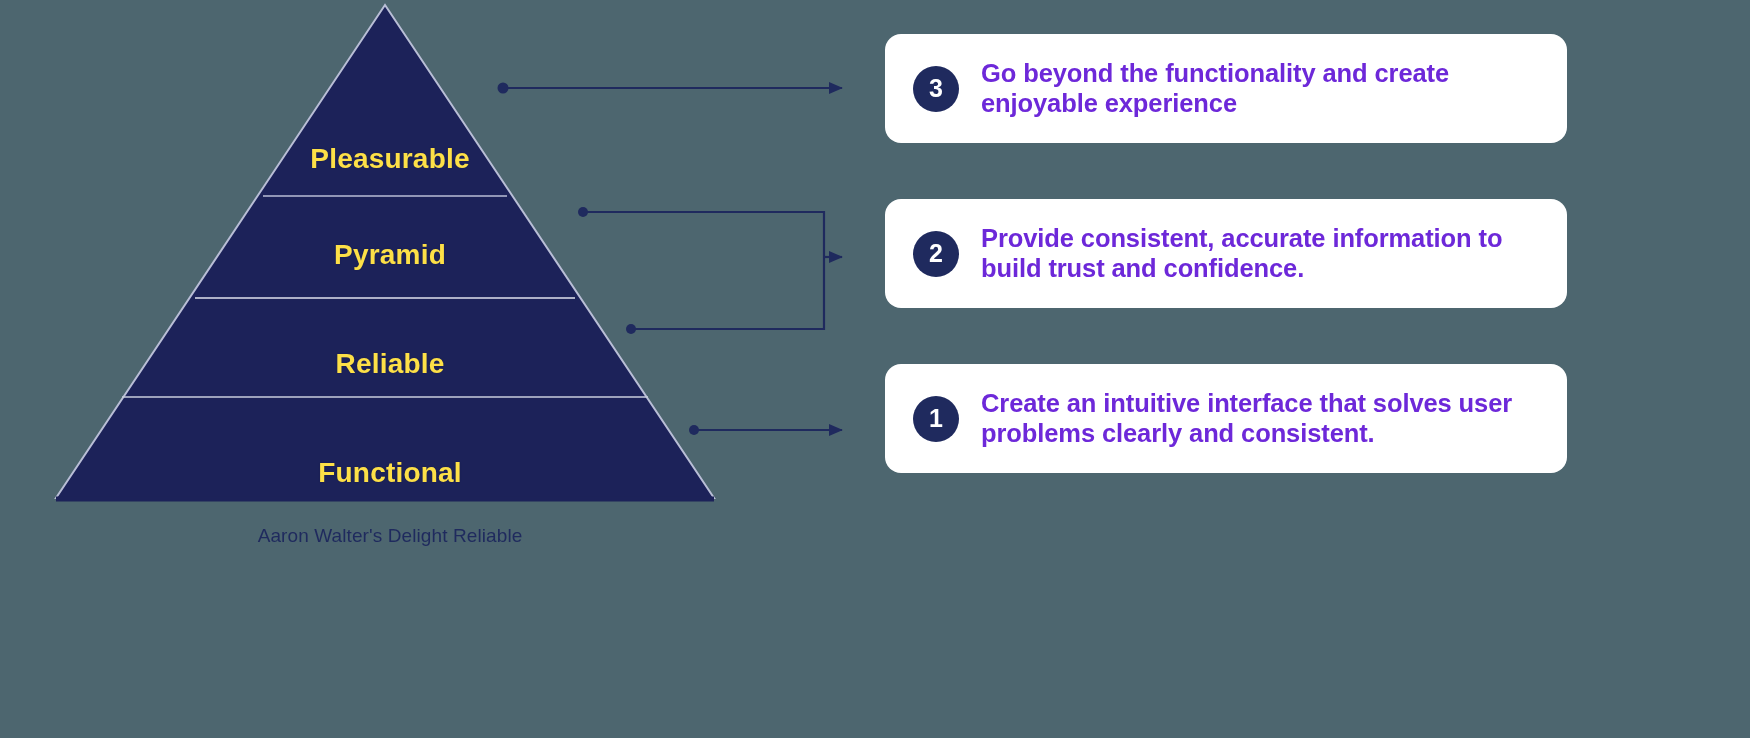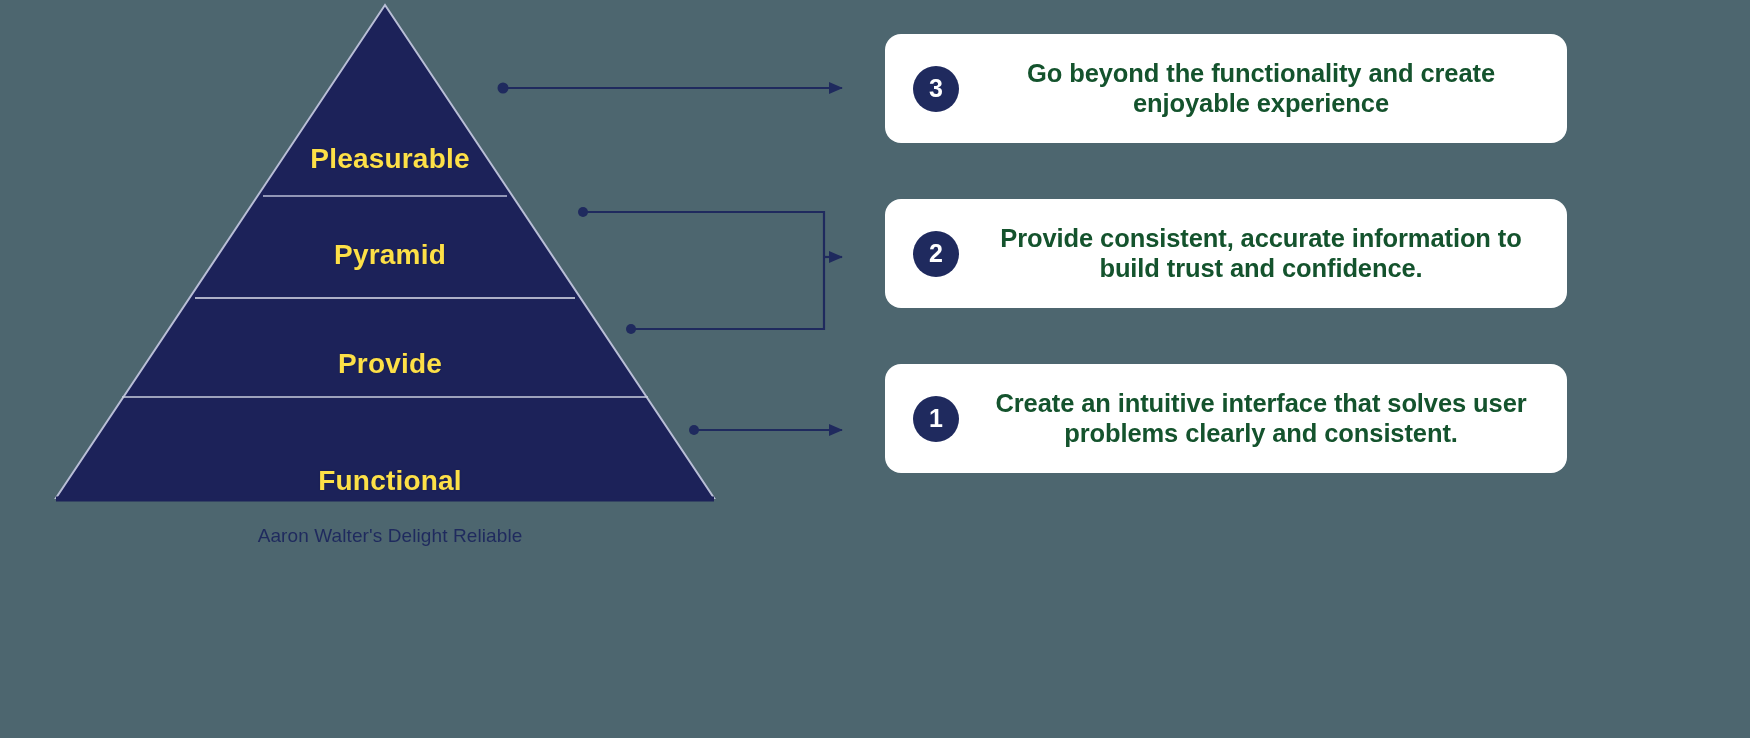--- a/index.html
+++ b/index.html
@@ -44,21 +44,21 @@
     letter-spacing: 0.2px;
     text-align: center;
     width: 100%;
     left: 0;
     white-space: nowrap;
     text-shadow: 0 0 2px rgba(0,0,0,0.15);
   }
   #tier-pleasurable { top: 143px; }
   #tier-usable      { top: 239px; }
   #tier-reliable    { top: 348px; }
-  #tier-functional  { top: 457px; margin-top: 8px; }
+  #tier-functional  { top: 457px; }
 
   #pyramid-caption {
     position: absolute;
     top: 525px;
     left: 0;
     width: 780px;
     text-align: center;
     color: #1f2a5e;
     font-size: 19px;
     font-weight: 500;
@@ -97,26 +97,25 @@
     background: #1f2a5e;
     color: #ffffff;
     font-size: 25px;
     font-weight: bold;
     display: flex;
     align-items: center;
     justify-content: center;
     margin-right: 22px;
   }
   .card-text {
-    color: #14532d;
+    color: #6d28d9;
     font-size: 25.5px;
     font-weight: bold;
     line-height: 1.16;
     letter-spacing: -0.1px;
-    text-align: center;
   }
 </style>
 </head>
 <body>
 
 <div id="stage">
 
   <div id="pyramid-group">
     <svg id="pyramid-svg" width="780" height="620" viewBox="0 0 780 620">
 
@@ -124,21 +123,21 @@
 
       <line x1="56" y1="499" x2="714" y2="499" stroke="#1c2259" stroke-width="5"></line>
 
       <line x1="263" y1="196" x2="507" y2="196" stroke="#b9bed6" stroke-width="1.6"></line>
       <line x1="195" y1="298" x2="575" y2="298" stroke="#dfe2ee" stroke-width="1.6"></line>
       <line x1="122" y1="397" x2="648" y2="397" stroke="#c9cede" stroke-width="1.6"></line>
     </svg>
 
     <div class="tier-label" id="tier-pleasurable">Pleasurable</div>
     <div class="tier-label" id="tier-usable">Pyramid</div>
-    <div class="tier-label" id="tier-reliable">Provide</div>
+    <div class="tier-label" id="tier-reliable">Reliable</div>
     <div class="tier-label" id="tier-functional">Functional</div>
 
     <div id="pyramid-caption">Aaron Walter's Delight Reliable</div>
   </div>
 
   <svg id="connectors" width="1750" height="738" viewBox="0 0 1750 738">
     <defs>
       <marker id="arrowhead" markerWidth="7" markerHeight="7" refX="6" refY="3.2" orient="auto" markerUnits="strokeWidth">
         <path d="M0,0.4 L6.4,3.2 L0,6 z" fill="#1f2a5e"></path>
       </marker>

